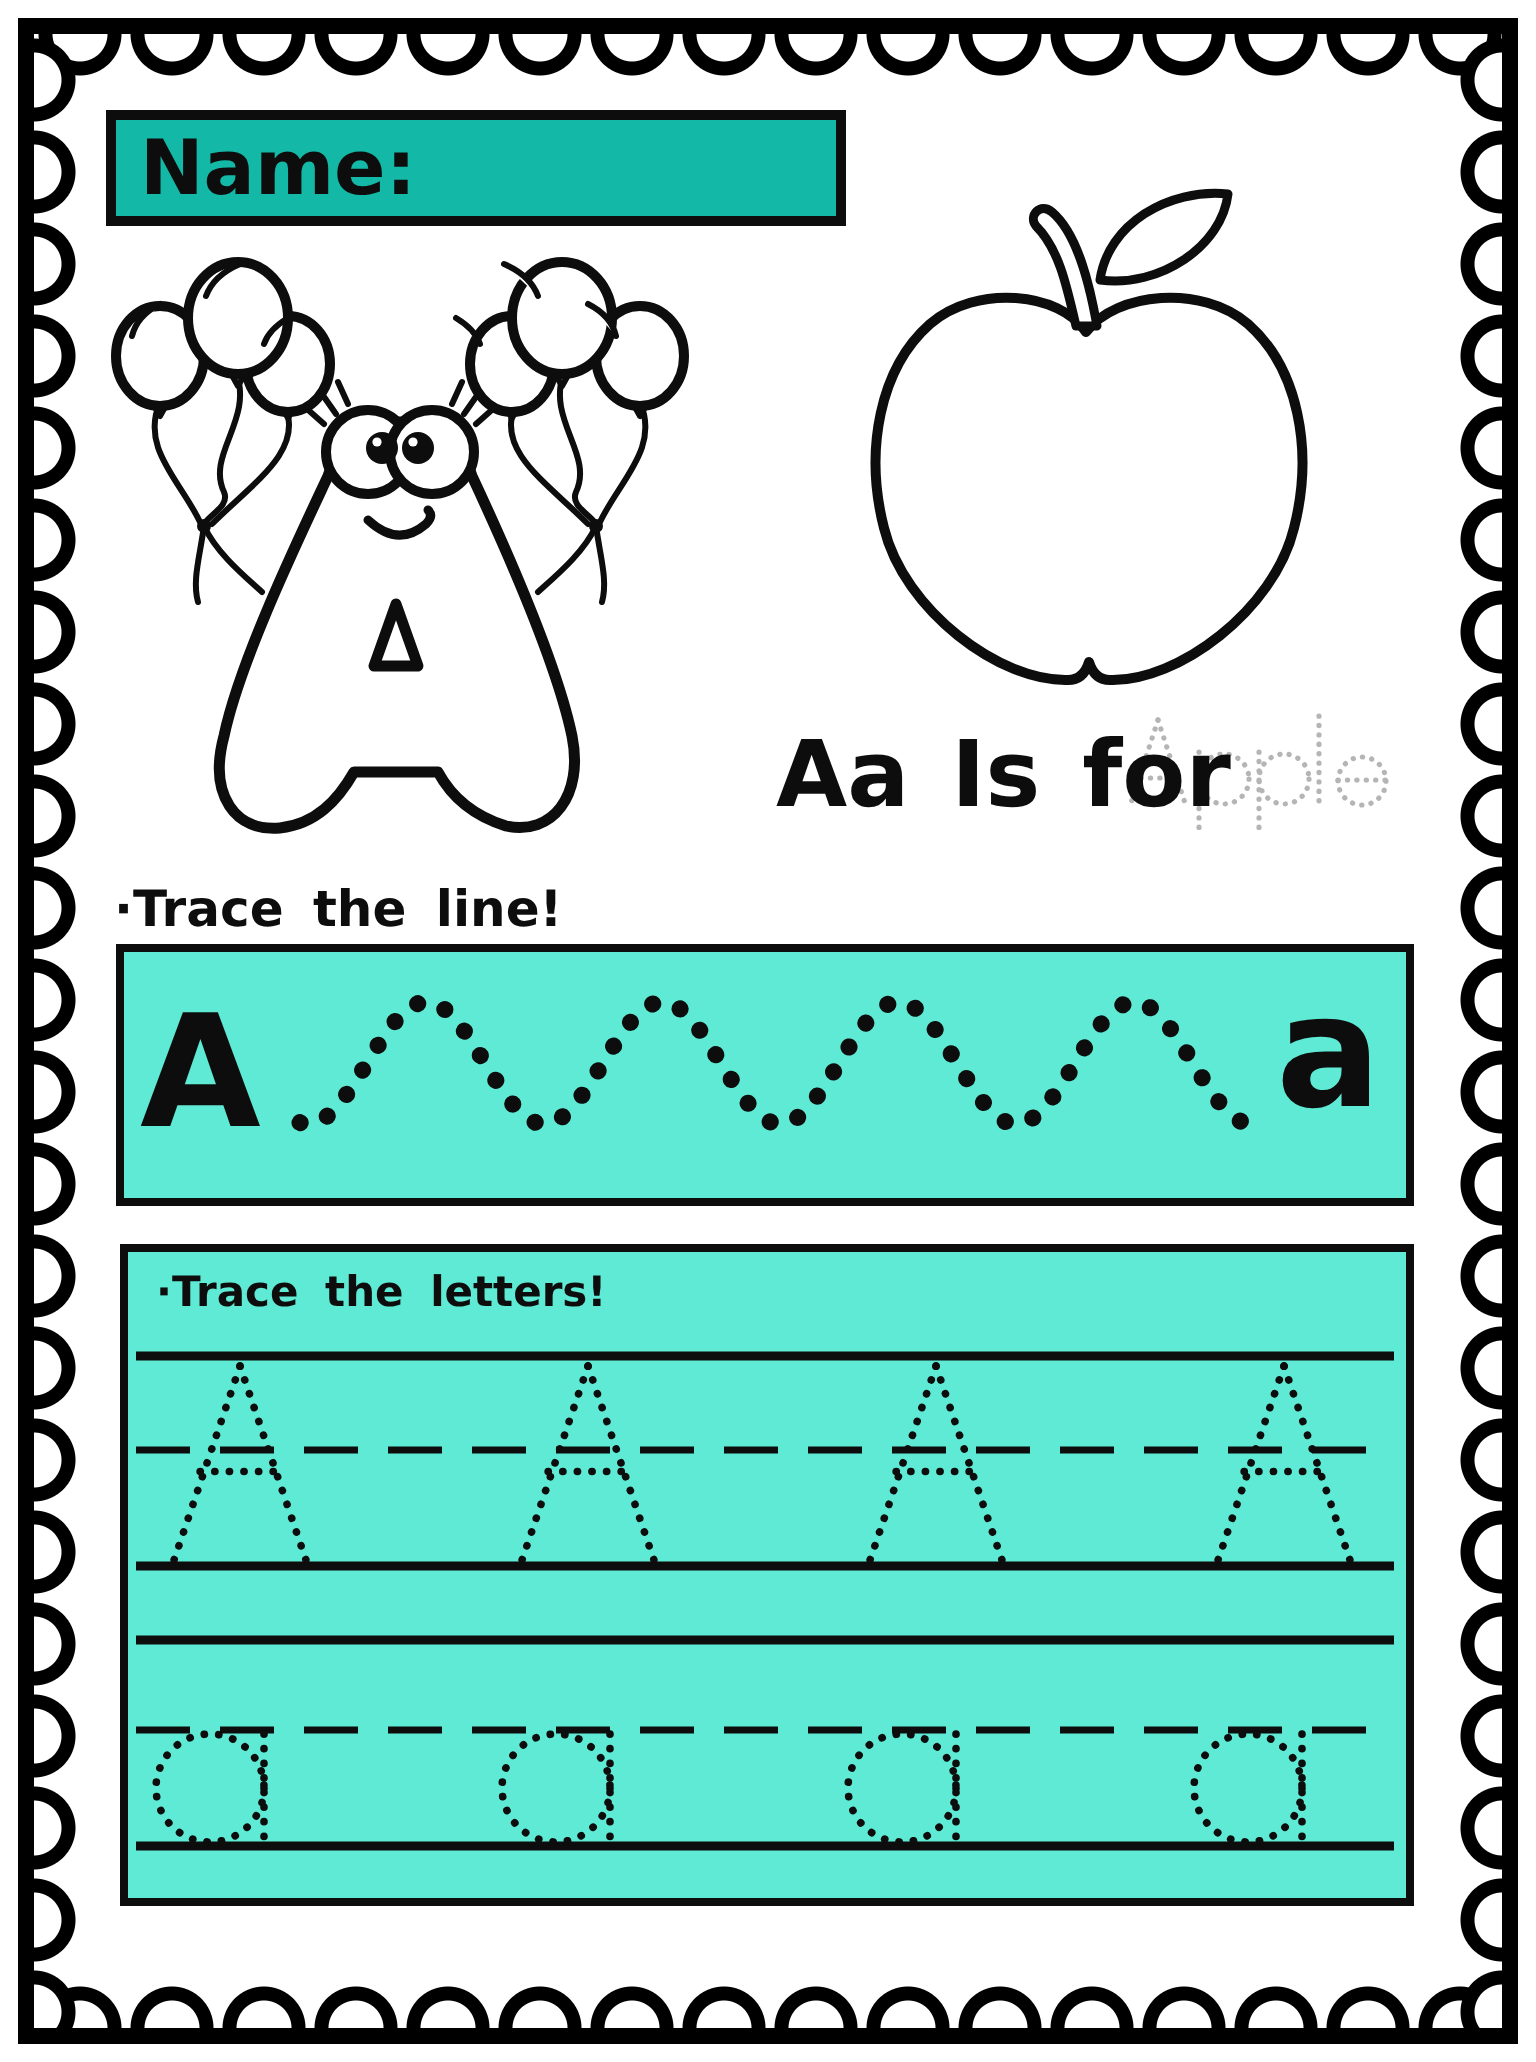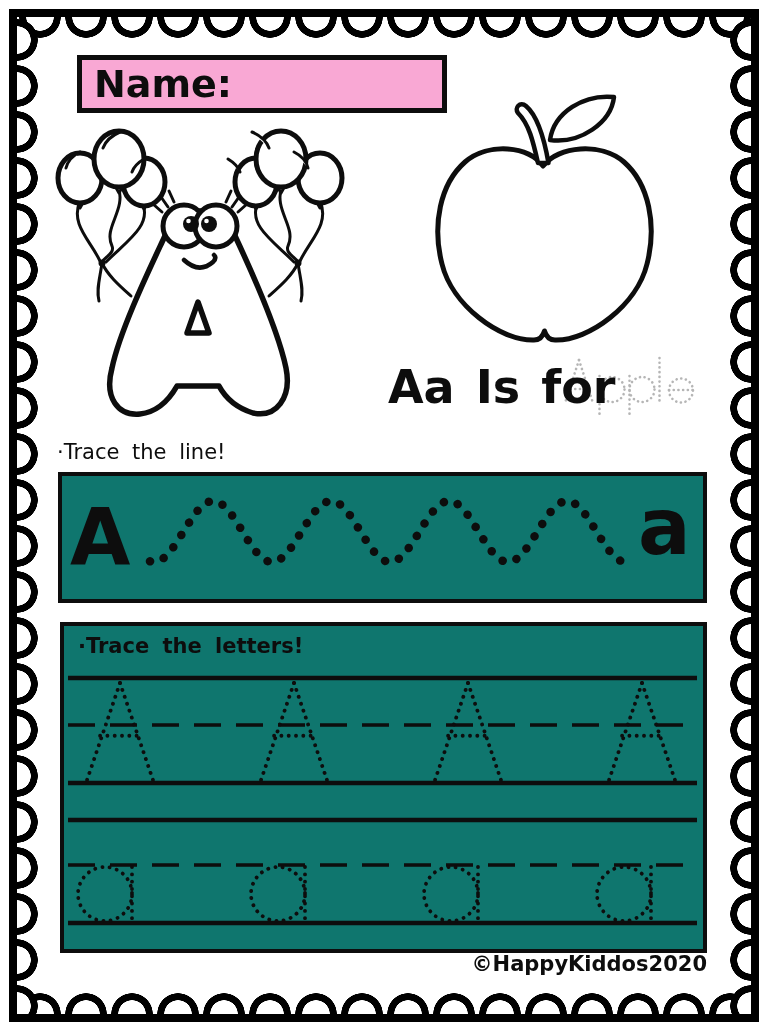--- a/index.html
+++ b/index.html
@@ -17,28 +17,28 @@
     background-image:radial-gradient(21px circle at 23px 22px,#fff 0 13.5px,#000 14px 20.5px,rgba(0,0,0,0) 21px);
     background-size:46px 22px;background-repeat:repeat-x;}
   .sc-left{left:0;top:0;bottom:0;width:22px;
     background-image:radial-gradient(21px circle at 0px 23px,#fff 0 13.5px,#000 14px 20.5px,rgba(0,0,0,0) 21px);
     background-size:22px 46px;background-repeat:repeat-y;}
   .sc-right{right:0;top:0;bottom:0;width:22px;
     background-image:radial-gradient(21px circle at 22px 23px,#fff 0 13.5px,#000 14px 20.5px,rgba(0,0,0,0) 21px);
     background-size:22px 46px;background-repeat:repeat-y;}
   
   .name-box{position:absolute;left:53px;top:55px;width:360px;height:48px;
-    border:5px solid #0d0d0d;background:#f9a8d4;z-index:2;display:flex;align-items:center;margin-left:24px;}
+    border:5px solid #0d0d0d;background:#14b8a6;z-index:2;display:flex;align-items:center;}
   .name-label{font-size:38px;font-weight:bold;margin-left:12px;white-space:nowrap;}
   .name-input{flex:1;border:none;outline:none;background:transparent;
     font:bold 30px "DejaVu Sans",sans-serif;margin:0 10px;min-width:0;}
-  .box{position:absolute;border:4px solid #0d0d0d;background:#0f766e;z-index:1;}
+  .box{position:absolute;border:4px solid #0d0d0d;background:#5eead4;z-index:1;}
   .trace-line-box{left:58px;top:472px;width:641px;height:123px;}
   .letters-box{left:60px;top:622px;width:639px;height:323px;}
-  .section-label{position:absolute;font-size:21px;font-weight:normal;
+  .section-label{position:absolute;font-size:25px;font-weight:bold;
     word-spacing:6px;white-space:nowrap;z-index:3;}
   .line-label{left:57px;top:440px;}
   .letters-label{left:14px;top:8px;position:absolute;font-size:21px;font-weight:bold;word-spacing:6px;}
   .title-prefix{position:absolute;left:388px;top:360px;font-size:46px;font-weight:bold;
     word-spacing:5px;white-space:nowrap;z-index:3;}
   .big-letter{position:absolute;font-weight:900;z-index:3;line-height:1;}
   .bl-upper{left:70px;top:498px;font-size:78px;}
   .bl-lower{left:638px;top:488px;font-size:78px;}
   .copyright{position:absolute;right:61px;top:952px;font-size:21px;font-weight:bold;z-index:3;}
   .art{position:absolute;left:0;top:0;z-index:2;pointer-events:none;}
@@ -222,14 +222,13 @@
             <path fill="none" stroke-linecap="round" stroke="#0d0d0d" stroke-width="3.8" stroke-dasharray="0.1 7.2" d="M478,867 L478,922"></path>
           </g>
           <g>
             <circle fill="none" stroke-linecap="round" stroke="#0d0d0d" stroke-width="3.8" stroke-dasharray="0.1 7.2" cx="624" cy="894" r="27"></circle>
             <path fill="none" stroke-linecap="round" stroke="#0d0d0d" stroke-width="3.8" stroke-dasharray="0.1 7.2" d="M651,867 L651,922"></path>
           </g>
         </g>
       </g>
   </svg>
 
-  <div class="copyright">©HappyKiddos2020</div>
 </div>
 
 </body></html>

